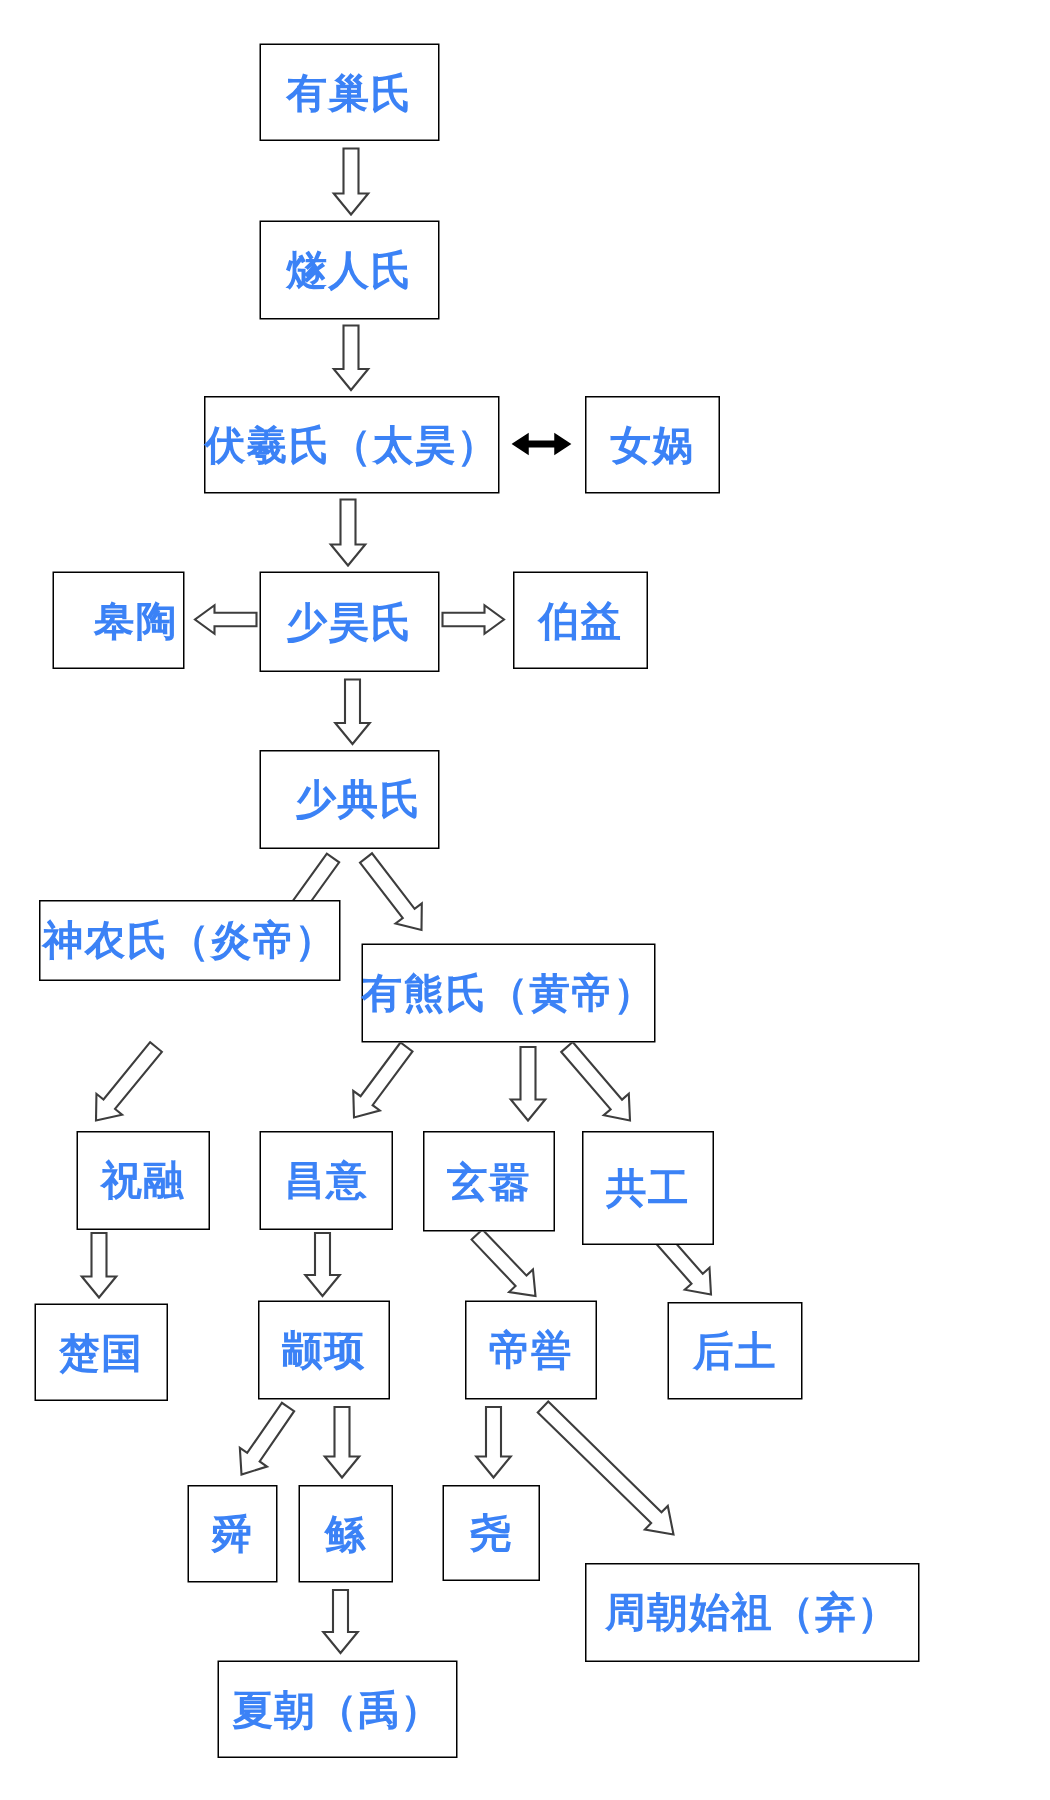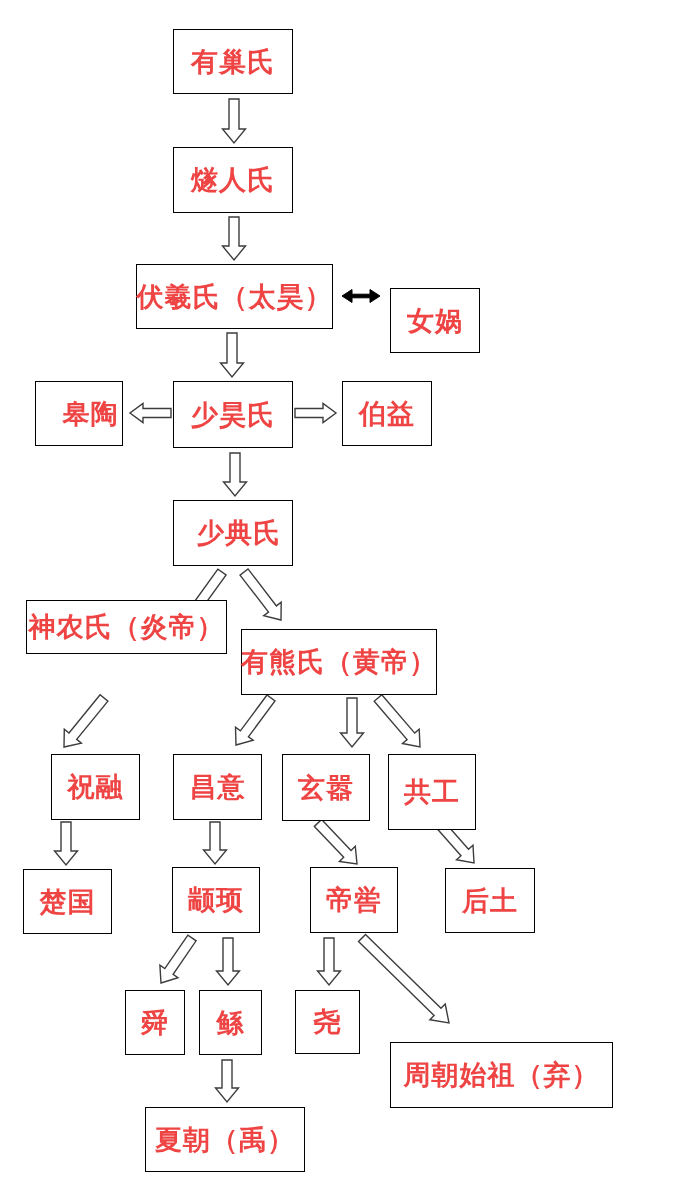--- a/index.html
+++ b/index.html
@@ -10,21 +10,21 @@
     overflow:hidden;
     font-family:"Liberation Serif","DejaVu Serif",serif;
   }
   #connectors{position:absolute;left:0;top:0;}
   .node{
     position:absolute;
     box-sizing:border-box;
     background:#ffffff;
     border:1.5px solid #000000;
     display:flex;align-items:center;justify-content:center;
-    font-size:27px;font-weight:bold;color:#ef4444;
+    font-size:27px;font-weight:bold;color:#3b82f6;
     letter-spacing:1px;white-space:nowrap;
     z-index:2;
   }
 </style>
 </head>
 <body>
 
 <div id="canvas">
 
   <svg id="connectors" width="700" height="1200" viewBox="0 0 700 1200">
@@ -48,21 +48,21 @@
       <path d="M187.9,935.2L164.8,968.6L159.9,965.2L161.0,983.0L178.0,977.7L173.1,974.3L196.1,940.8Z" fill="#ffffff" stroke="#3d3d3d" stroke-width="1.4" stroke-linejoin="miter"></path>
       <path d="M223.0,938.0L223.0,971.0L216.5,971.0L228.0,985.0L239.5,971.0L233.0,971.0L233.0,938.0Z" fill="#ffffff" stroke="#3d3d3d" stroke-width="1.4" stroke-linejoin="miter"></path>
       <path d="M324.0,938.0L324.0,971.0L317.5,971.0L329.0,985.0L340.5,971.0L334.0,971.0L334.0,938.0Z" fill="#ffffff" stroke="#3d3d3d" stroke-width="1.4" stroke-linejoin="miter"></path>
       <path d="M358.5,941.6L434.1,1015.4L429.9,1019.7L449.0,1023.0L445.2,1004.0L441.0,1008.2L365.5,934.4Z" fill="#ffffff" stroke="#3d3d3d" stroke-width="1.4" stroke-linejoin="miter"></path>
       <path d="M222.0,1060.0L222.0,1088.0L215.5,1088.0L227.0,1102.0L238.5,1088.0L232.0,1088.0L232.0,1060.0Z" fill="#ffffff" stroke="#3d3d3d" stroke-width="1.4" stroke-linejoin="miter"></path>
     </svg>
 
   <div class="node" style="left:173px;top:29px;width:120px;height:65px;">有巢氏</div>
   <div class="node" style="left:173px;top:147px;width:120px;height:66px;">燧人氏</div>
   <div class="node" style="left:136px;top:264px;width:197px;height:65px;">伏羲氏（太昊）</div>
-  <div class="node" style="left:390px;top:264px;width:90px;height:65px;margin-top:24px;">女娲</div>
+  <div class="node" style="left:390px;top:264px;width:90px;height:65px;">女娲</div>
   <div class="node" style="left:35px;top:381px;width:88px;height:65px;padding-left:23px;">皋陶</div>
   <div class="node" style="left:173px;top:381px;width:120px;height:67px;font-family:Liberation Serif, serif;">少昊氏</div>
   <div class="node" style="left:342px;top:381px;width:90px;height:65px;">伯益</div>
   <div class="node" style="left:173px;top:500px;width:120px;height:66px;padding-left:12px;">少典氏</div>
   <div class="node" style="left:26px;top:600px;width:201px;height:54px;">神农氏（炎帝）</div>
   <div class="node" style="left:241px;top:629px;width:196px;height:66px;">有熊氏（黄帝）</div>
   <div class="node" style="left:23px;top:754px;width:89px;height:66px;margin-left:28px;">祝融</div>
   <div class="node" style="left:173px;top:754px;width:89px;height:66px;">昌意</div>
   <div class="node" style="left:282px;top:754px;width:88px;height:67px;">玄嚣</div>
   <div class="node" style="left:388px;top:754px;width:88px;height:76px;">共工</div>

